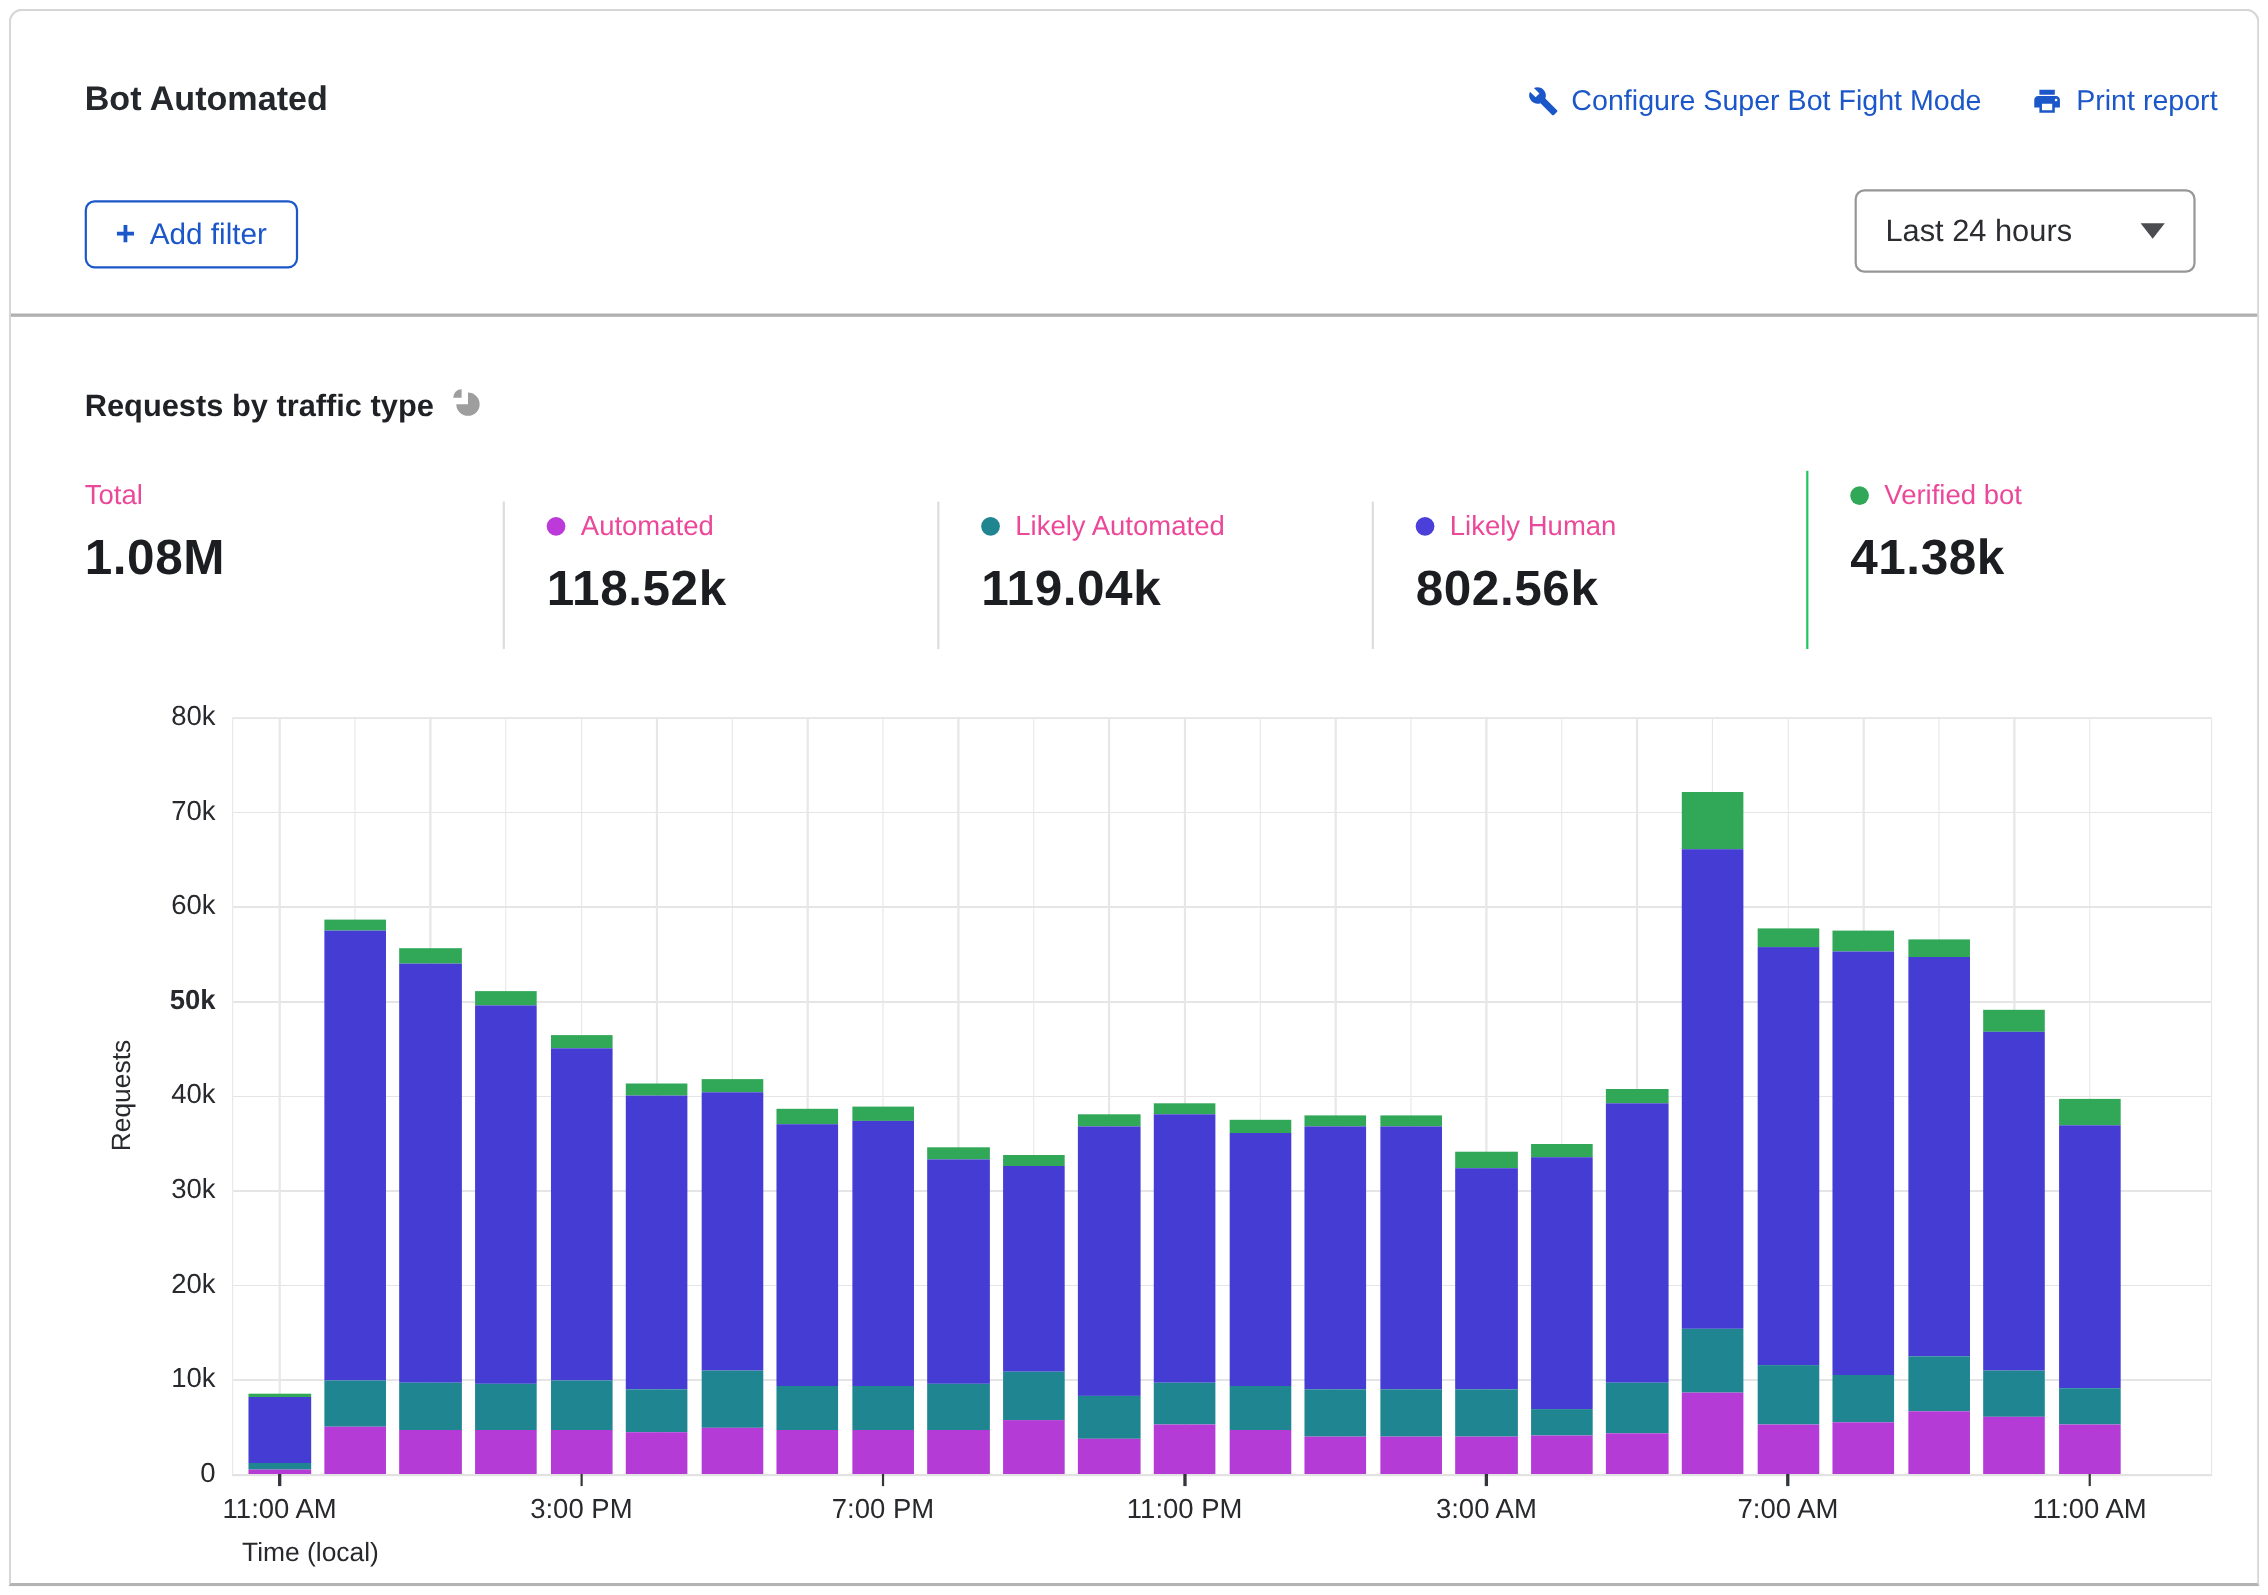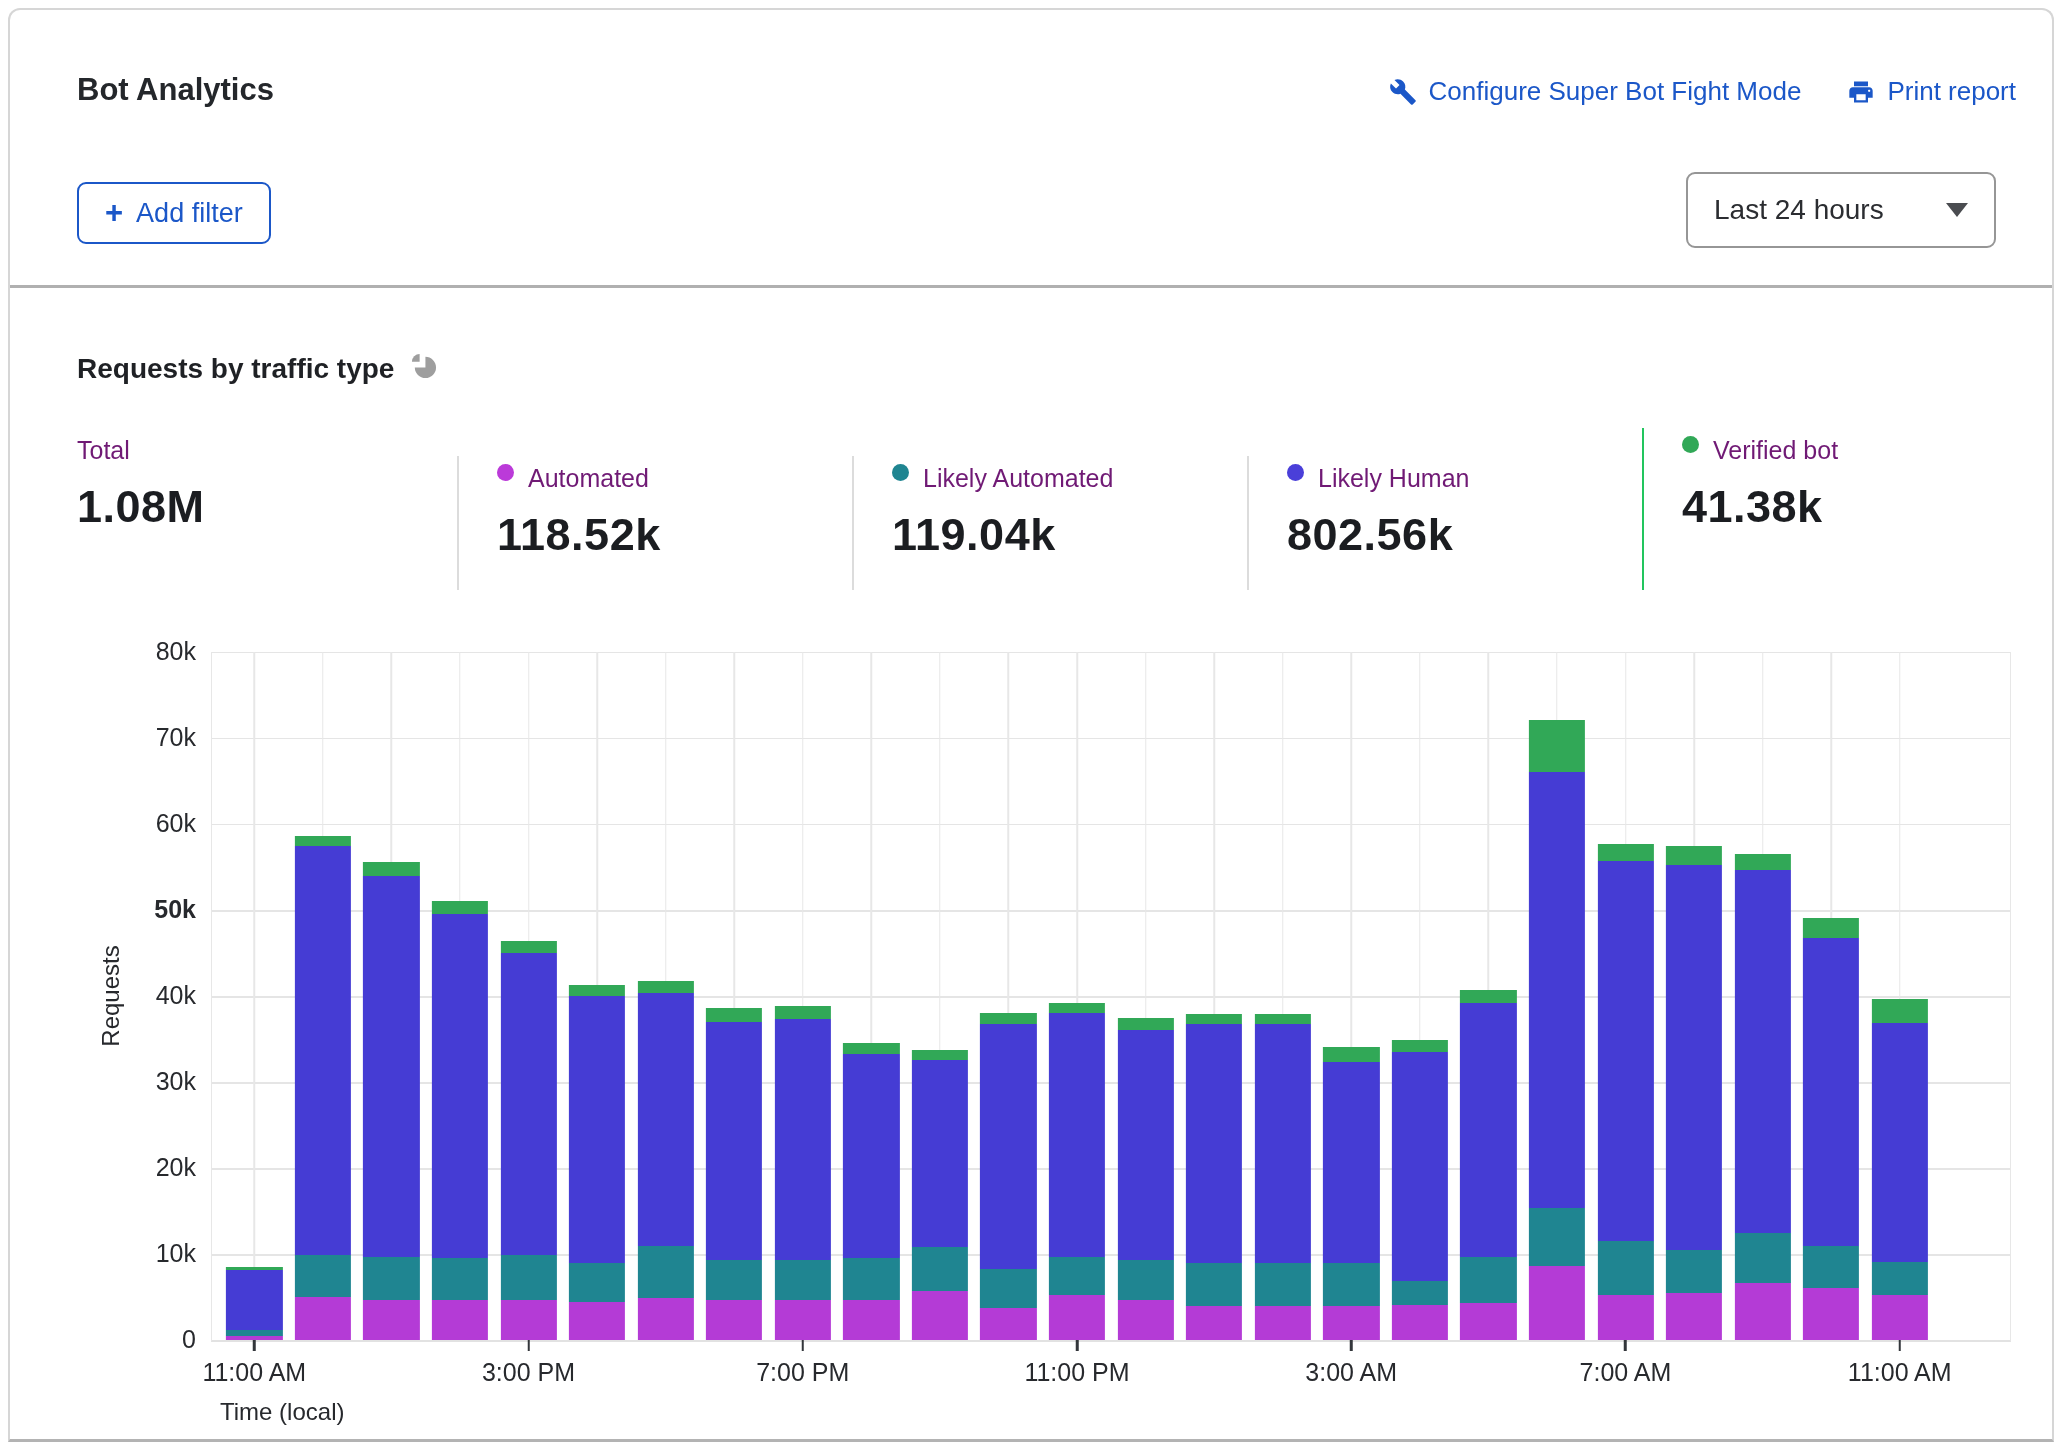--- a/index.html
+++ b/index.html
@@ -31,21 +31,21 @@
     padding:0 26px;font-size:28px;color:#2b2d31;cursor:pointer;background:#fff;
   }
   .caret{width:0;height:0;border-left:11px solid transparent;border-right:11px solid transparent;border-top:14px solid #4a4c50;}
   
   .section-title{position:absolute;left:67px;top:342px;margin:0;font-size:28px;font-weight:700;color:#1f2125;display:flex;align-items:center;gap:16px;}
   .stats{position:absolute;left:0;top:418px;right:0;height:162px;display:flex;}
   .stat{box-sizing:border-box;padding-left:38px;}
   .stat.first{width:447px;padding-left:67px;}
   .stat.mid{width:395px;border-left:2px solid #dcdcdc;margin-top:28px;}
   .stat.last{flex:1;border-left:2px solid #22c55e;}
-  .stat-label{display:flex;gap:14px;font-size:25px;color:#701a75;margin-top:8px;}
+  .stat-label{display:flex;align-items:center;gap:14px;font-size:25px;color:#ec4899;margin-top:8px;}
   .dot{width:17px;height:17px;border-radius:50%;flex:0 0 auto;}
   .stat-value{font-size:45px;font-weight:700;color:#1b1d21;margin-top:16px;letter-spacing:.5px;}
   
   .plot{
     position:absolute;left:201px;top:642px;width:1798px;height:688px;
     border-bottom:2px solid #e2e2e2;border-left:1.5px solid #e7e7e7;border-right:1.5px solid #e7e7e7;
     background-image:repeating-linear-gradient(to bottom,#e5e5e5 0 1.5px,transparent 1.5px 86px);
     box-sizing:content-box;
   }
   .ylabel{position:absolute;left:-100px;width:84px;text-align:right;font-size:25px;color:#27292d;}
@@ -63,21 +63,21 @@
   .xtick-mark{position:absolute;top:0;width:2.5px;height:11px;background:#33363b;transform:translateX(-50%);}
   .xtick-label{position:absolute;top:18px;transform:translateX(-50%);font-size:25px;color:#27292d;white-space:nowrap;}
   .x-title{position:absolute;left:8px;right:76px;top:100%;margin-top:58px;text-align:left;font-size:24px;color:#27292d;}
 </style>
 </head>
 <body>
 
 <div class="card">
 
   <div class="card-header">
-    <h1 class="page-title">Bot Analytics</h1>
+    <h1 class="page-title">Bot Automated</h1>
 
     <div class="header-links">
       <a class="hlink">
         <span>
           <svg width="28" height="28" viewBox="0 0 24 24" fill="#1b57c8">
               <path d="M22.7 19l-9.1-9.1c.9-2.3.4-5-1.5-6.9-2-2-5-2.4-7.4-1.3L9 6 6 9 1.6 4.7C.4 7.1.9 10.1 2.9 12.1c1.9 1.9 4.6 2.4 6.9 1.5l9.1 9.1c.4.4 1 .4 1.4 0l2.3-2.3c.5-.4.5-1.1.1-1.4z"></path>
             </svg>
         </span>
         <span>Configure Super Bot Fight Mode</span>
       </a>

